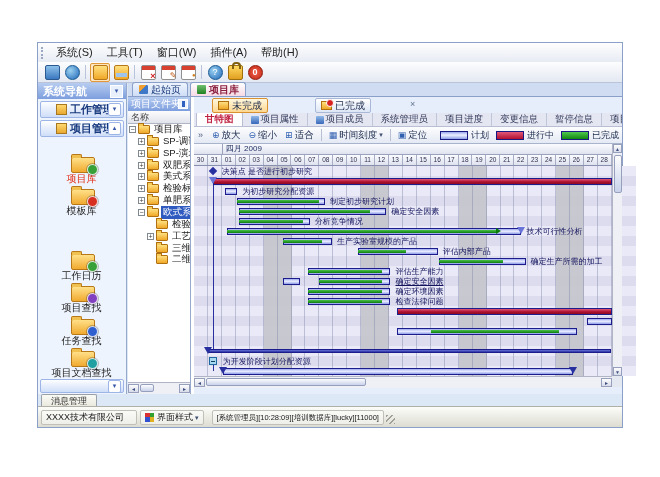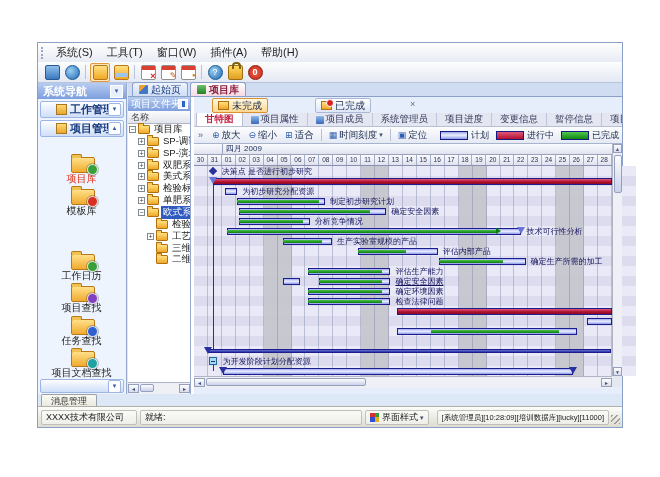--- a/index.html
+++ b/index.html
@@ -601,21 +601,20 @@
             <div class="thumb" style="left: 12px; top: 1px; width: 160px; height: 8px;"></div>
           </div>
         <div class="scorner"></div>
       </div>
     </div>
 
     <div class="msgtab">消息管理</div>
 
     <div class="statusbar">
       <div class="spanel sp-company">XXXX技术有限公司</div>
-      <div class="spanel sp-ready">就绪:</div>
       <div class="spanel sp-style">
         <span class="styleicon">
             <i style="background:#d83030"></i>
             <i style="background:#30a030"></i>
             <i style="background:#3050d0"></i>
             <i style="background:#e0b020"></i>
           </span>
         <span>界面样式</span>
         <span class="gcaret">▾</span>
       </div>

